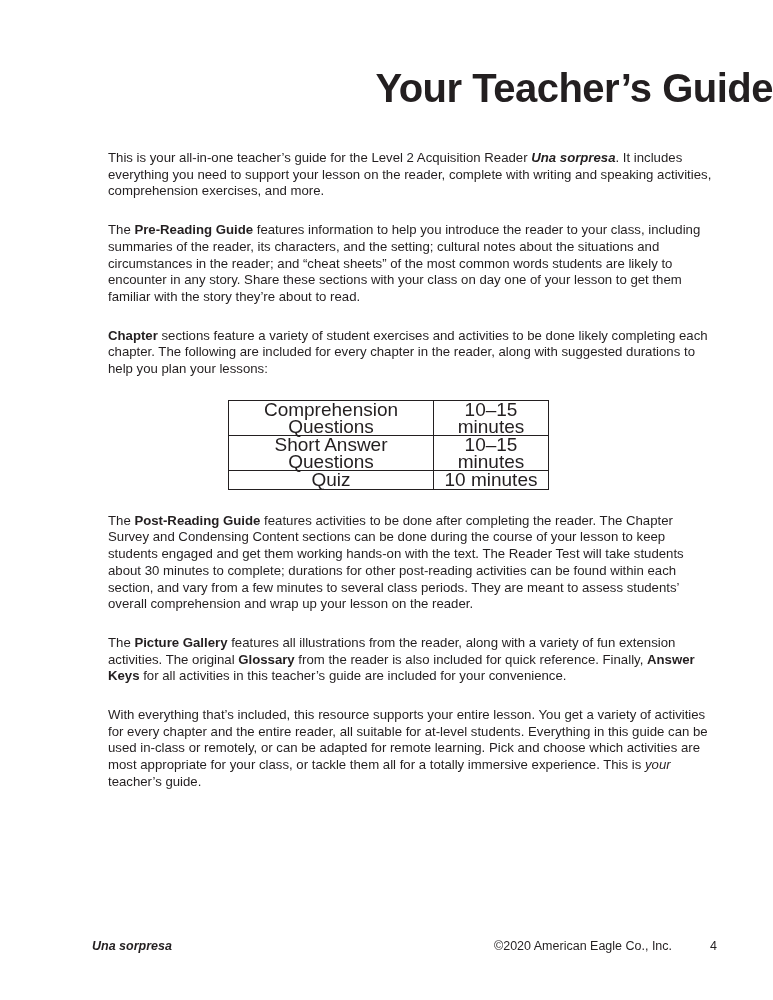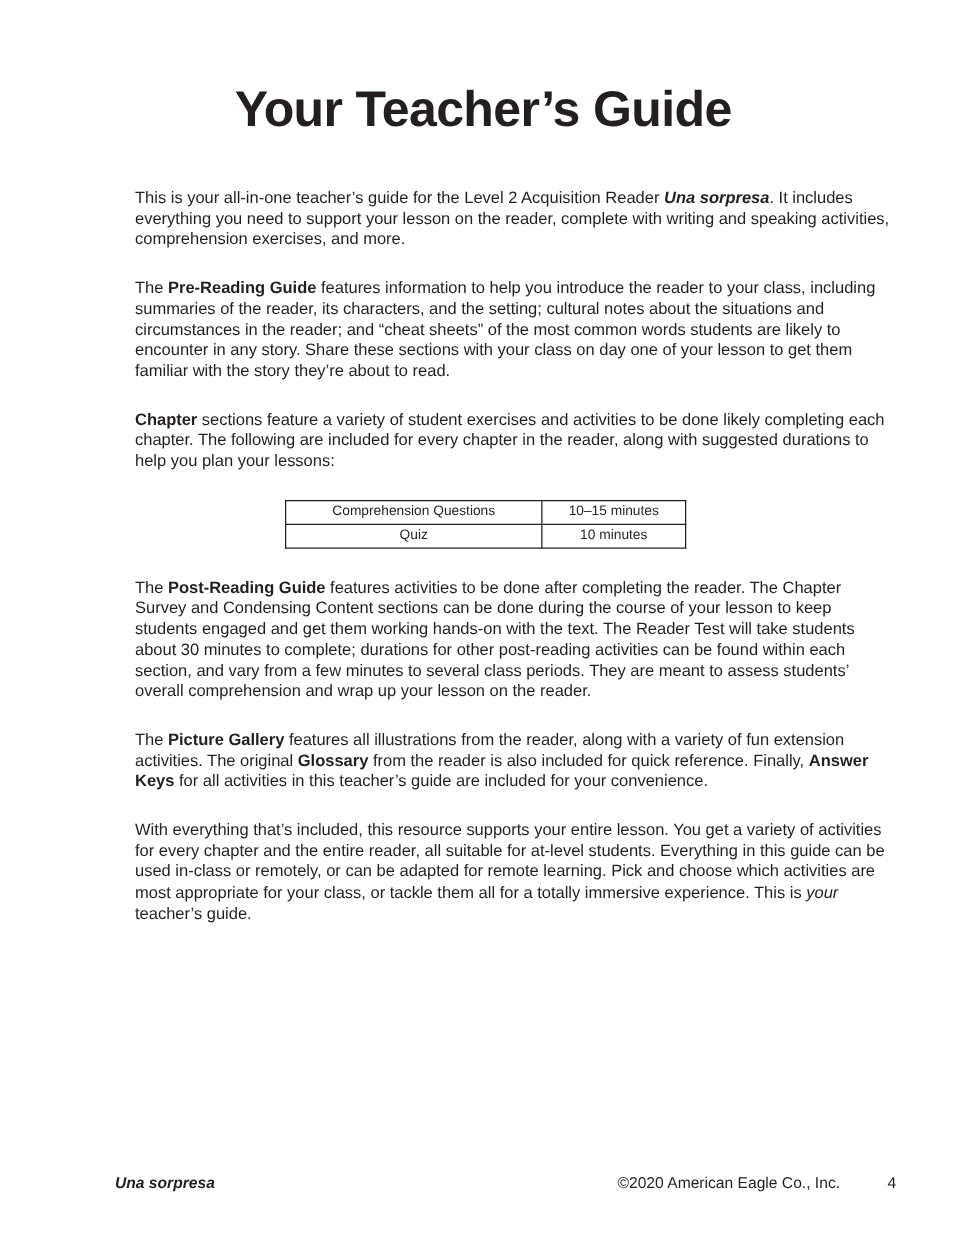--- a/index.html
+++ b/index.html
@@ -16,38 +16,38 @@
     font-family: "Liberation Sans", sans-serif;
     overflow: hidden;
   }
   h1.title {
     margin: 0;
     padding-top: 64px;
     font-size: 40px;
     line-height: 48px;
     font-weight: bold;
     letter-spacing: -0.5px;
-    text-align: center;
+    text-align: right;
     color: #231f20;
   }
   .content {
     margin: 38px 57px 0 92px;
     font-size: 13.2px;
     line-height: 16.7px;
     text-align: left;
   }
   .content p {
     margin: 0 0 22px 16px;
   }
   .b { font-weight: bold; }
   .i { font-style: italic; }
   table.activities-table {
     border-collapse: collapse;
     margin: 22px 12px 23px 136px;
-    font-size: 11px;
+    font-size: 19px;
     line-height: 17px;
     border-radius: 17px;
   }
   table.activities-table td {
     border: 1.5px solid #231f20;
     text-align: center;
     vertical-align: middle;
     height: 18px;
     padding: 0 4px;
   }
@@ -85,20 +85,24 @@
         <p data-name="paragraph"><span data-name="text-segment" class="b">Chapter</span><span data-name="text-segment"> sections feature a variety of student exercises and activities to be done likely completing each chapter. The following are included for every chapter in the reader, along with suggested durations to help you plan your lessons:</span></p>
       </div>
 
     <table class="activities-table" data-name="chapter-activities-table">
       <tbody data-name="activities-table-body">
           <tr data-name="table-row">
             <td data-name="activity-cell">Comprehension Questions</td>
             <td data-name="duration-cell">10–15 minutes</td>
           </tr>
           <tr data-name="table-row">
+            <td data-name="activity-cell">Short Answer Questions</td>
+            <td data-name="duration-cell">10–15 minutes</td>
+          </tr>
+          <tr data-name="table-row">
             <td data-name="activity-cell">Quiz</td>
             <td data-name="duration-cell">10 minutes</td>
           </tr>
         </tbody>
     </table>
 
     <div data-name="closing-section">
         <p data-name="paragraph"><span data-name="text-segment">The </span><span data-name="text-segment" class="b">Post-Reading Guide</span><span data-name="text-segment"> features activities to be done after completing the reader. The Chapter Survey and Condensing Content sections can be done during the course of your lesson to keep students engaged and get them working hands-on with the text. The Reader Test will take students about 30 minutes to complete; durations for other post-reading activities can be found within each section, and vary from a few minutes to several class periods. They are meant to assess students’ overall comprehension and wrap up your lesson on the reader.</span></p>
         <p data-name="paragraph"><span data-name="text-segment">The </span><span data-name="text-segment" class="b">Picture Gallery</span><span data-name="text-segment"> features all illustrations from the reader, along with a variety of fun extension activities. The original </span><span data-name="text-segment" class="b">Glossary</span><span data-name="text-segment"> from the reader is also included for quick reference. Finally, </span><span data-name="text-segment" class="b">Answer Keys</span><span data-name="text-segment"> for all activities in this teacher’s guide are included for your convenience.</span></p>
         <p data-name="paragraph"><span data-name="text-segment">With everything that’s included, this resource supports your entire lesson. You get a variety of activities for every chapter and the entire reader, all suitable for at-level students. Everything in this guide can be used in-class or remotely, or can be adapted for remote learning. Pick and choose which activities are most appropriate for your class, or tackle them all for a totally immersive experience. This is </span><span data-name="text-segment" class="i">your</span><span data-name="text-segment"> teacher’s guide.</span></p>

